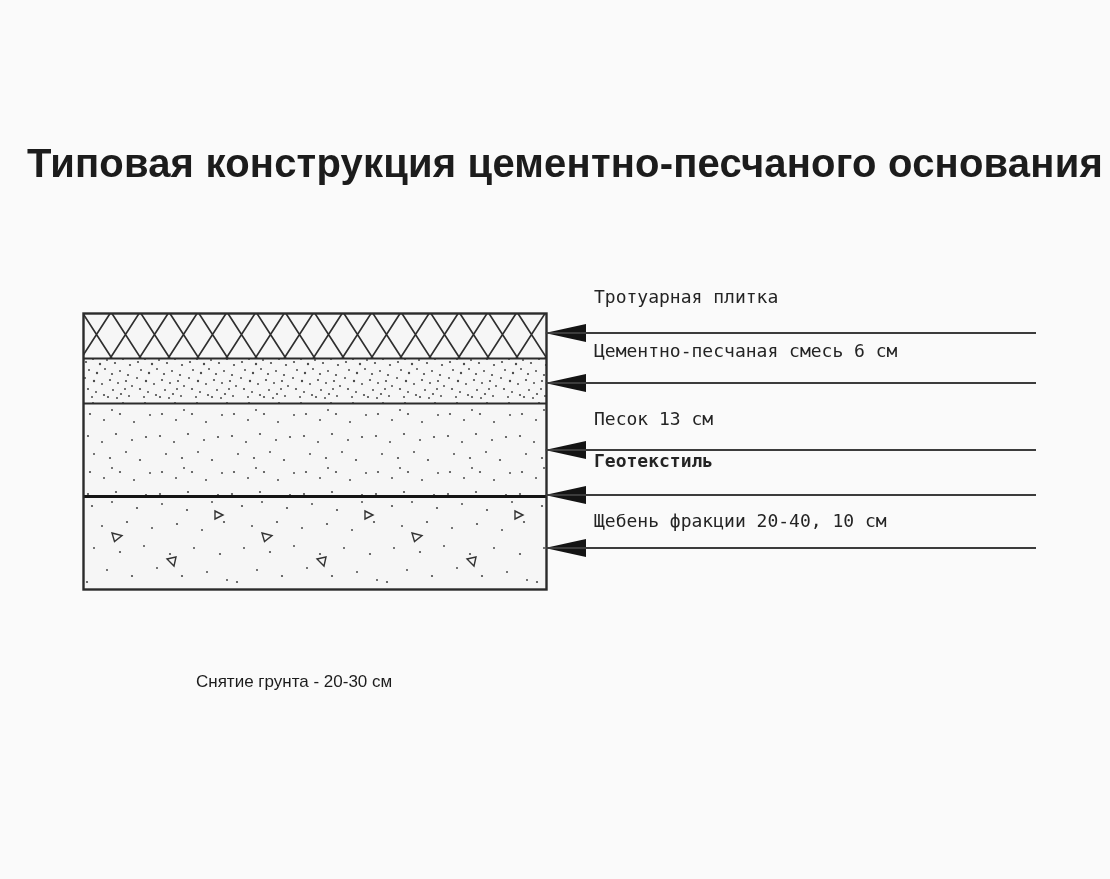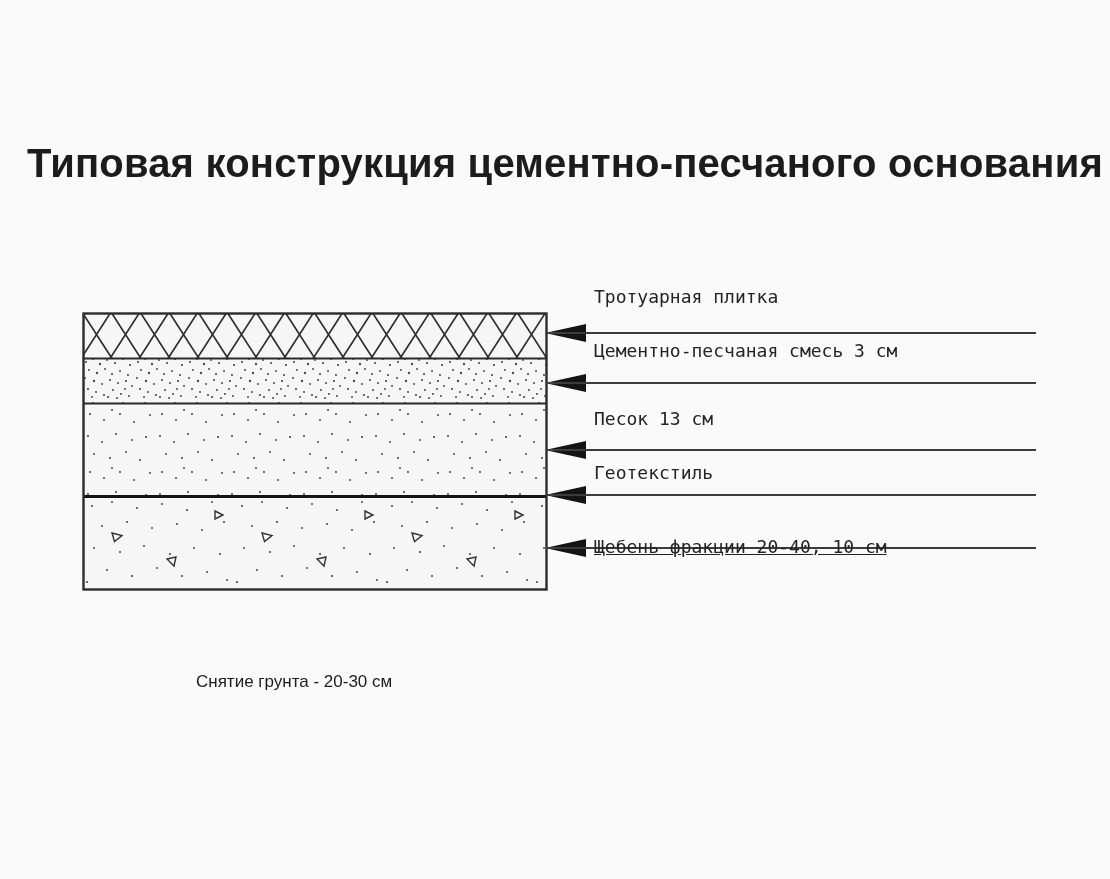--- a/index.html
+++ b/index.html
@@ -26,22 +26,22 @@
     border-right:41px solid #141414;
   }
   .layer-label{
     position:absolute;left:594px;white-space:nowrap;
     font-family:"DejaVu Sans Mono", monospace;
     font-size:18px;color:#242424;letter-spacing:0px;
   }
   .lbl-1{top:286px;}
   .lbl-2{top:340px;}
   .lbl-3{top:408px;}
-  .lbl-4{top:462px;}
-  .lbl-5{top:536px;text-decoration:underline;}
+  .lbl-4{top:450px;font-weight:bold;}
+  .lbl-5{top:510px;}
   .ldr-1{top:333px;}
   .ldr-2{top:383px;}
   .ldr-3{top:450px;}
   .ldr-4{top:495px;}
   .ldr-5{top:548px;}
 </style>
 </head>
 <body>
 
 <div class="title">Типовая конструкция цементно-песчаного основания</div>
@@ -172,18 +172,18 @@
 <div class="leader ldr-4">
   <span class="arrow"></span>
   <span class="lead-line"></span>
 </div>
 <div class="leader ldr-5">
   <span class="arrow"></span>
   <span class="lead-line"></span>
 </div>
 
 <div class="layer-label lbl-1">Тротуарная плитка</div>
-<div class="layer-label lbl-2">Цементно-песчаная смесь 3 см</div>
+<div class="layer-label lbl-2">Цементно-песчаная смесь 6 см</div>
 <div class="layer-label lbl-3">Песок 13 см</div>
 <div class="layer-label lbl-4">Геотекстиль</div>
 <div class="layer-label lbl-5">Щебень фракции 20-40, 10 см</div>
 
 <div class="footer-note">Снятие грунта - 20-30 см</div>
 
 </body></html>

